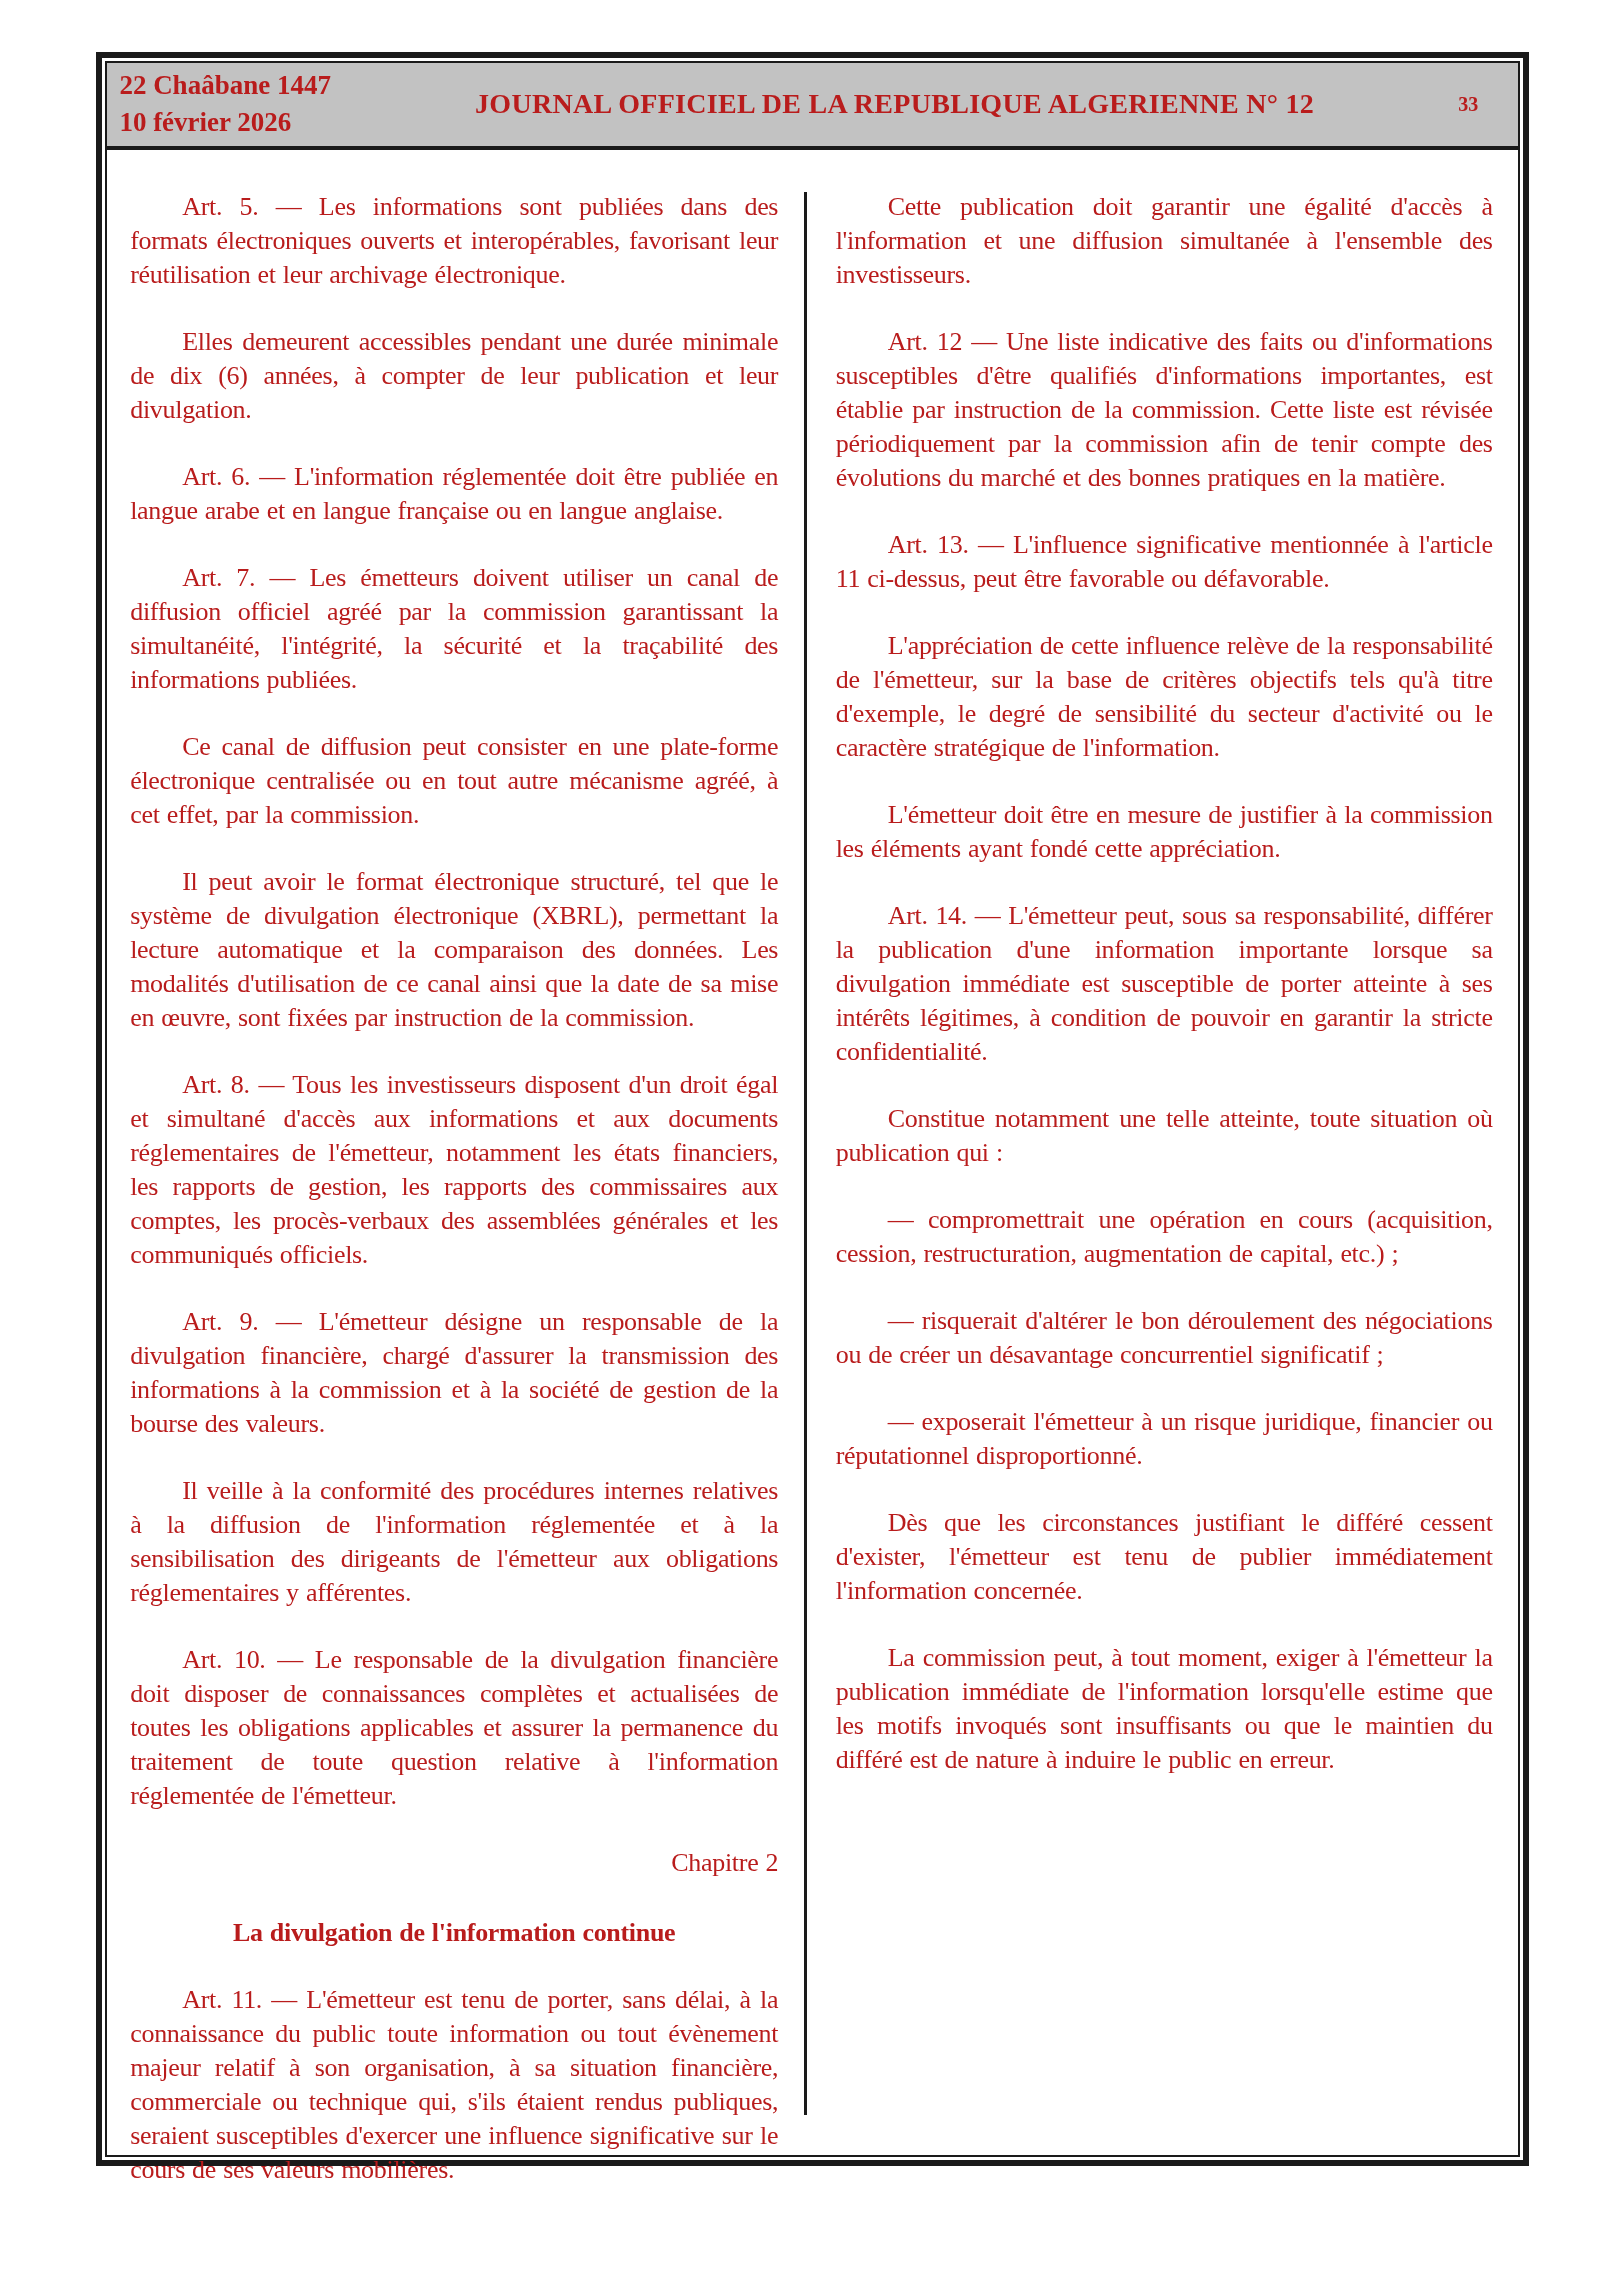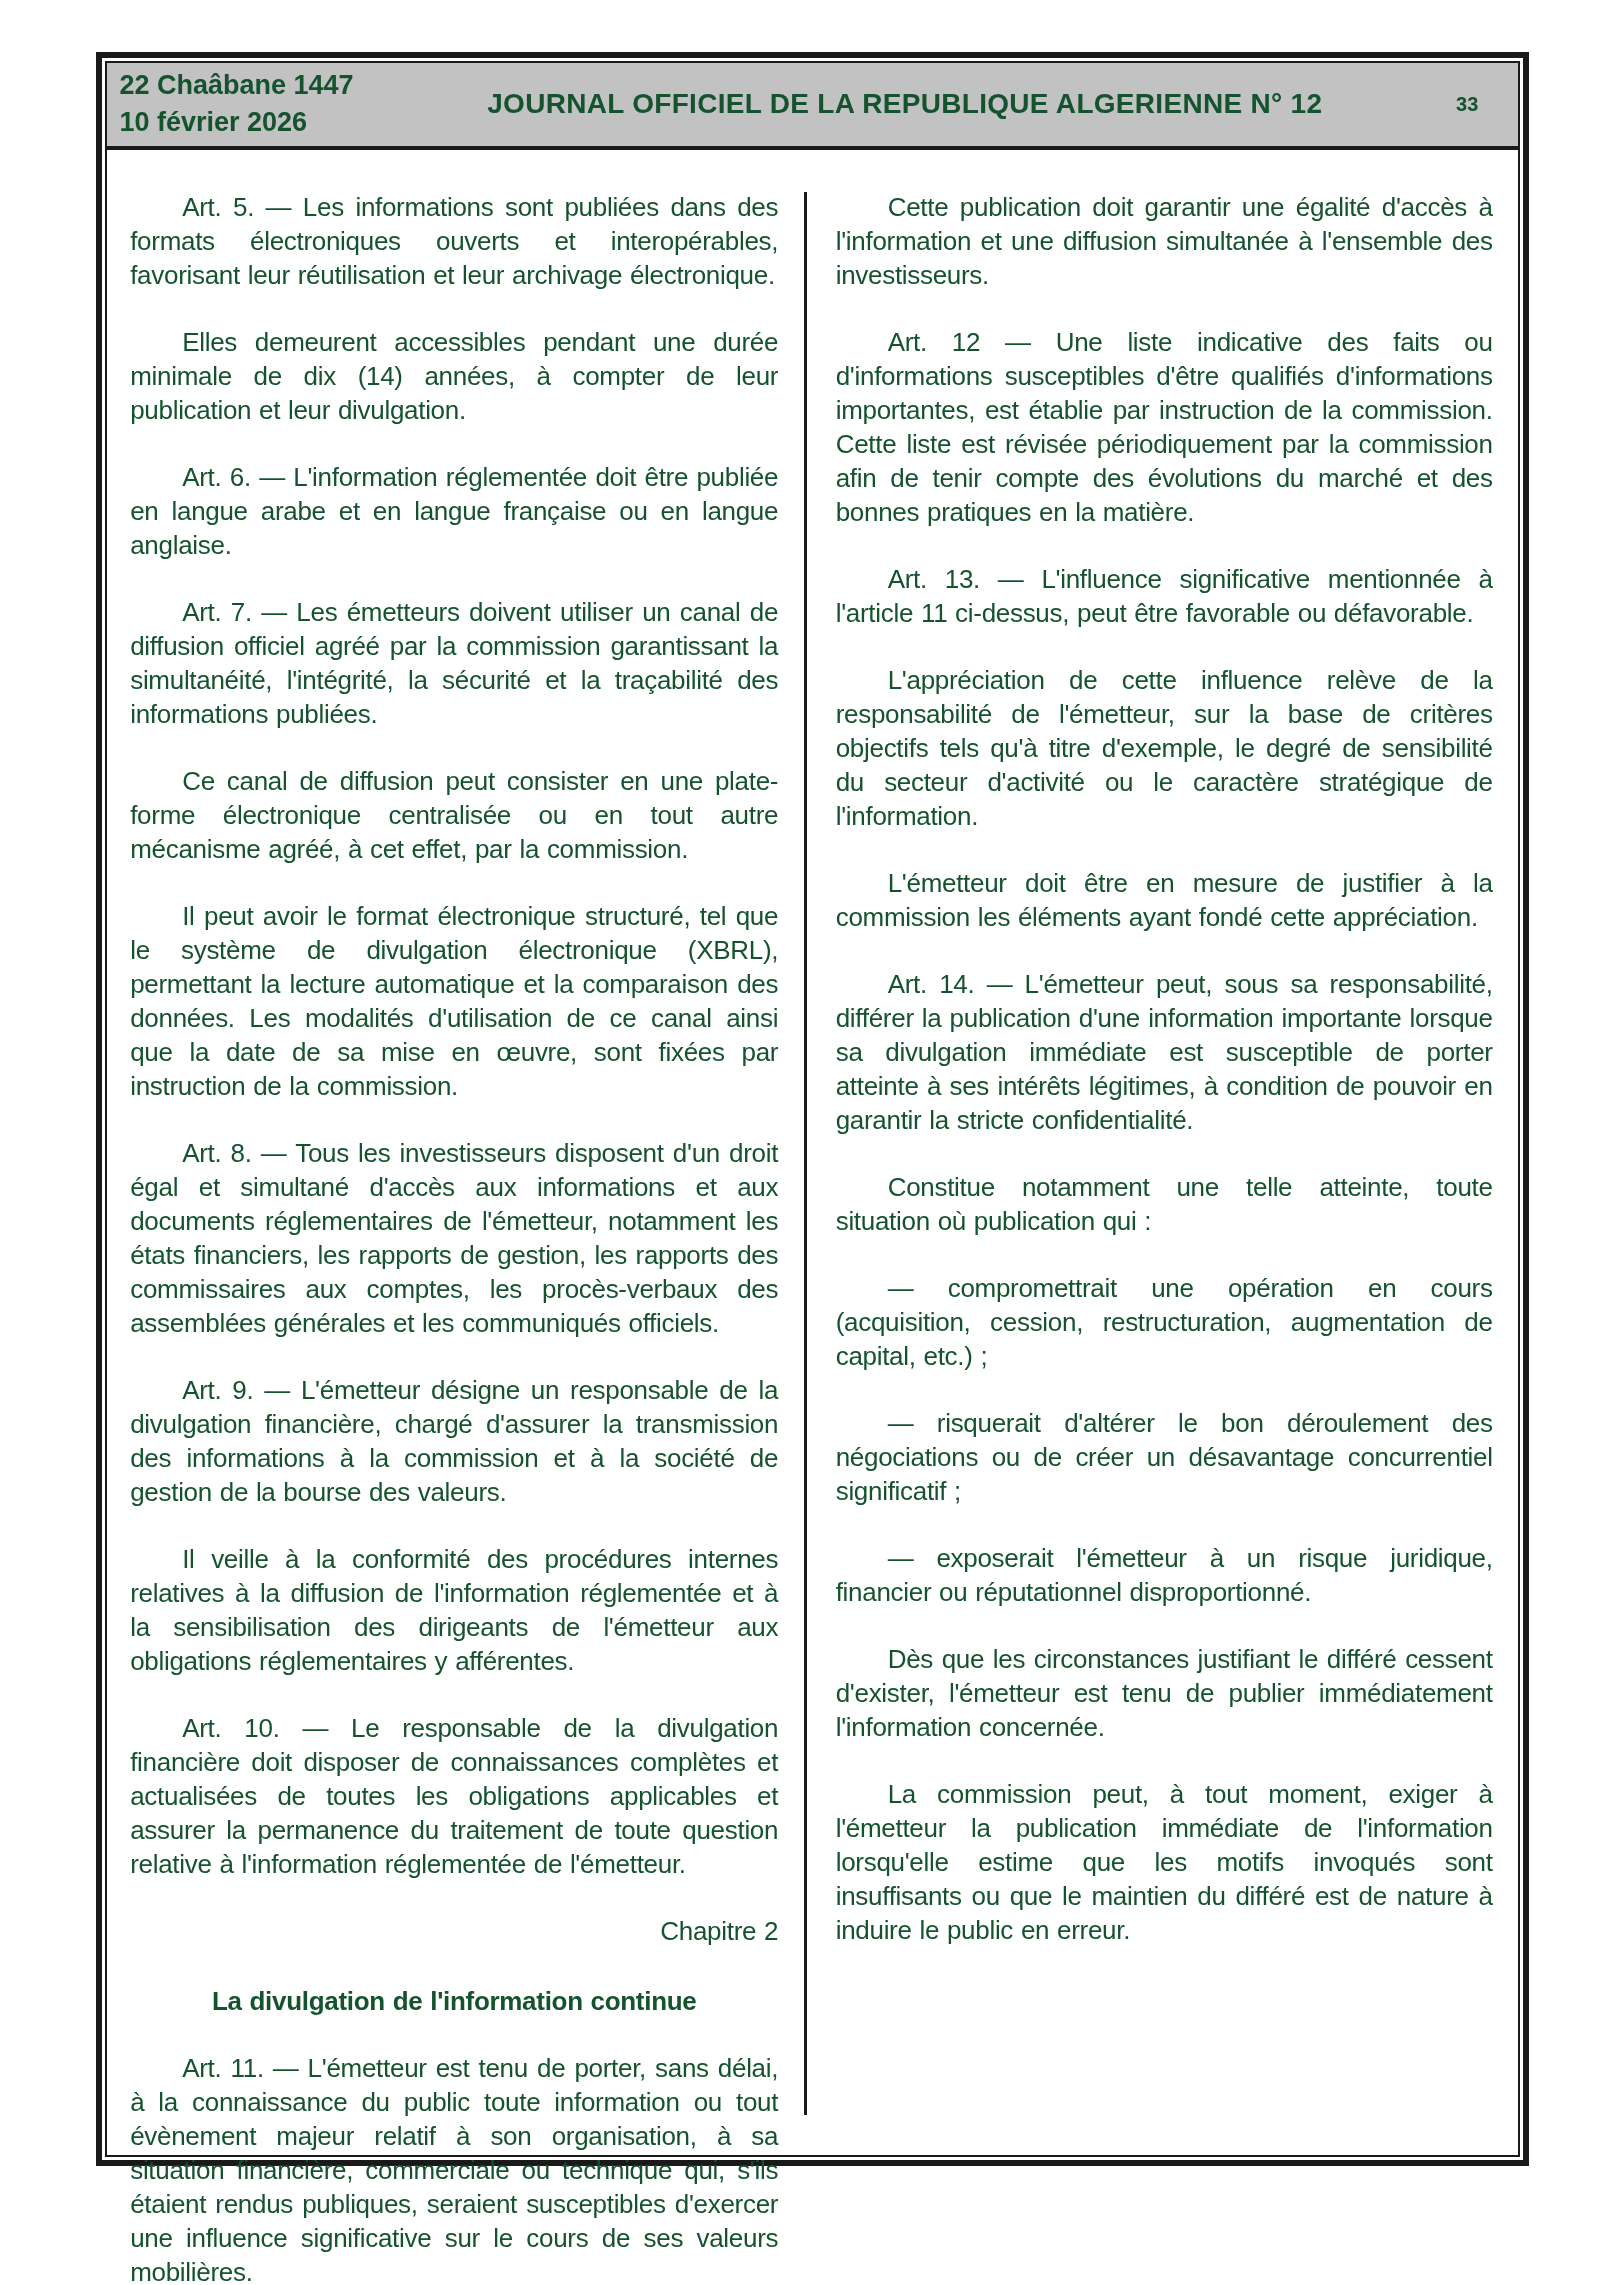--- a/index.html
+++ b/index.html
@@ -1,22 +1,22 @@
 <!DOCTYPE html>
 <html lang="fr" style="font-size:14.5px"><head>
 <meta charset="utf-8">
 <style>
   html, body { margin: 0; padding: 0; background: #ffffff; }
   .page {
     position: relative;
     width: 1615px;
     height: 2285px;
     background: #ffffff;
-    font-family: Liberation Sans, sans-serif;
-    color: #14532d;
+    font-family: Liberation Serif, serif;
+    color: #b91c1c;
     overflow: hidden;
   }
   .frame-outer {
     position: absolute;
     left: 96px;
     top: 52px;
     width: 1433px;
     height: 2114px;
     box-sizing: border-box;
     border: 6.3px solid #1a1a1a;
@@ -112,21 +112,21 @@
         </div>
         <div class="title">JOURNAL OFFICIEL DE LA REPUBLIQUE ALGERIENNE N° 12</div>
         <div class="pagenum">33</div>
       </header>
 
       <main class="body">
         <div class="column-divider"></div>
 
         <section class="col col-left">
           <p class="para">Art. 5. — Les informations sont publiées dans des formats électroniques ouverts et interopérables, favorisant leur réutilisation et leur archivage électronique.</p>
-          <p class="para">Elles demeurent accessibles pendant une durée minimale de dix (14) années, à compter de leur publication et leur divulgation.</p>
+          <p class="para">Elles demeurent accessibles pendant une durée minimale de dix (6) années, à compter de leur publication et leur divulgation.</p>
           <p class="para">Art. 6. — L'information réglementée doit être publiée en langue arabe et en langue française ou en langue anglaise.</p>
           <p class="para">Art. 7. — Les émetteurs doivent utiliser un canal de diffusion officiel agréé par la commission garantissant la simultanéité, l'intégrité, la sécurité et la traçabilité des informations publiées.</p>
           <p class="para">Ce canal de diffusion peut consister en une plate-forme électronique centralisée ou en tout autre mécanisme agréé, à cet effet, par la commission.</p>
           <p class="para">Il peut avoir le format électronique structuré, tel que le système de divulgation électronique (XBRL), permettant la lecture automatique et la comparaison des données. Les modalités d'utilisation de ce canal ainsi que la date de sa mise en œuvre, sont fixées par instruction de la commission.</p>
           <p class="para">Art. 8. — Tous les investisseurs disposent d'un droit égal et simultané d'accès aux informations et aux documents réglementaires de l'émetteur, notamment les états financiers, les rapports de gestion, les rapports des commissaires aux comptes, les procès-verbaux des assemblées générales et les communiqués officiels.</p>
           <p class="para">Art. 9. — L'émetteur désigne un responsable de la divulgation financière, chargé d'assurer la transmission des informations à la commission et à la société de gestion de la bourse des valeurs.</p>
           <p class="para">Il veille à la conformité des procédures internes relatives à la diffusion de l'information réglementée et à la sensibilisation des dirigeants de l'émetteur aux obligations réglementaires y afférentes.</p>
           <p class="para">Art. 10. — Le responsable de la divulgation financière doit disposer de connaissances complètes et actualisées de toutes les obligations applicables et assurer la permanence du traitement de toute question relative à l'information réglementée de l'émetteur.</p>
           <p class="para chapter-number">Chapitre 2</p>
           <p class="para chapter-title">La divulgation de l'information continue</p>

